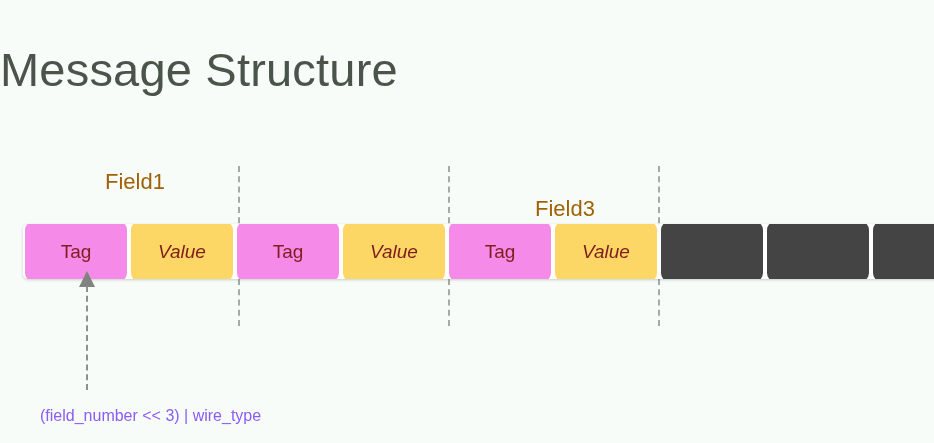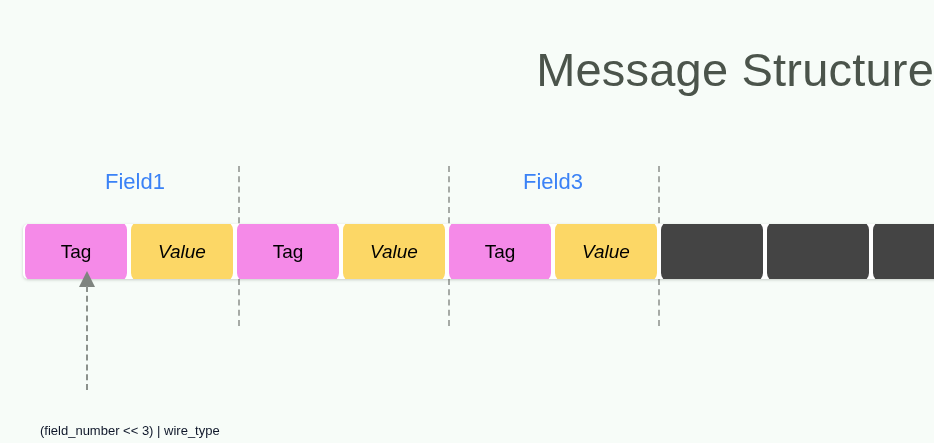--- a/index.html
+++ b/index.html
@@ -21,36 +21,36 @@
     height: 443px;
     overflow: hidden;
   }
 
   
   .title {
     position: absolute;
     left: 0;
     top: 40px;
     width: 934px;
-    text-align: right;
+    text-align: left;
     font-size: 47px;
     font-weight: 400;
     color: #4b544b;
     letter-spacing: 0.2px;
     line-height: 60px;
     white-space: nowrap;
   }
 
   
   .field-label {
     position: absolute;
     top: 168px;
     font-size: 22px;
     font-weight: 400;
-    color: #3b82f6;
+    color: #a16207;
     text-align: center;
     white-space: nowrap;
     line-height: 28px;
   }
 
   
   .divider {
     position: absolute;
     top: 166px;
     width: 0;
@@ -75,21 +75,21 @@
     overflow: hidden;
   }
 
   .blk {
     height: 61px;
     border-radius: 9px;
     display: flex;
     align-items: center;
     justify-content: center;
     font-size: 19px;
-    color: #000000;
+    color: #7f1d1d;
     flex: 0 0 auto;
     margin-right: 4px;
     box-sizing: border-box;
     white-space: nowrap;
   }
   .blk-tag   { background: #f58ae8; width: 102px; }
   .blk-value { background: #fcd766; width: 102px; font-style: italic; }
   .blk-dark  { background: #444444; width: 102px; }
 
   
@@ -109,36 +109,36 @@
     height: 0;
     border-left: 8px solid transparent;
     border-right: 8px solid transparent;
     border-bottom: 16px solid #7f847f;
   }
 
   
   .caption {
     position: absolute;
     left: 40px;
-    top: 420px;
-    font-size: 13px;
-    color: #0f172a;
+    top: 405px;
+    font-size: 16px;
+    color: #8b5cf6;
     line-height: 22px;
     white-space: nowrap;
   }
 </style>
 </head>
 <body>
 
 <div id="canvas">
 
   <div class="title">Message Structure</div>
 
   <div class="field-label" style="left:75px; width:120px;">Field1</div>
-  <div class="field-label" style="left:493px; width:120px;">Field3</div>
+  <div class="field-label" style="left:505px; width:120px;margin-top:27px;">Field3</div>
 
   <div class="divider" style="left:238px;"></div>
   <div class="divider" style="left:448px;"></div>
   <div class="divider" style="left:658px;"></div>
 
   <div class="strip">
     <div class="blk blk-tag">Tag</div>
     <div class="blk blk-value">Value</div>
     <div class="blk blk-tag">Tag</div>
     <div class="blk blk-value">Value</div>

